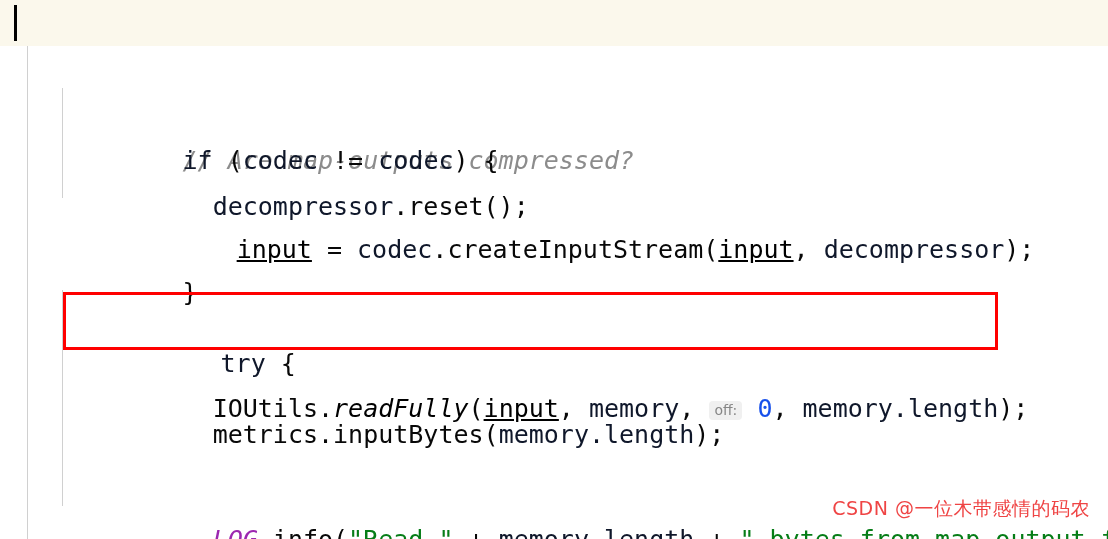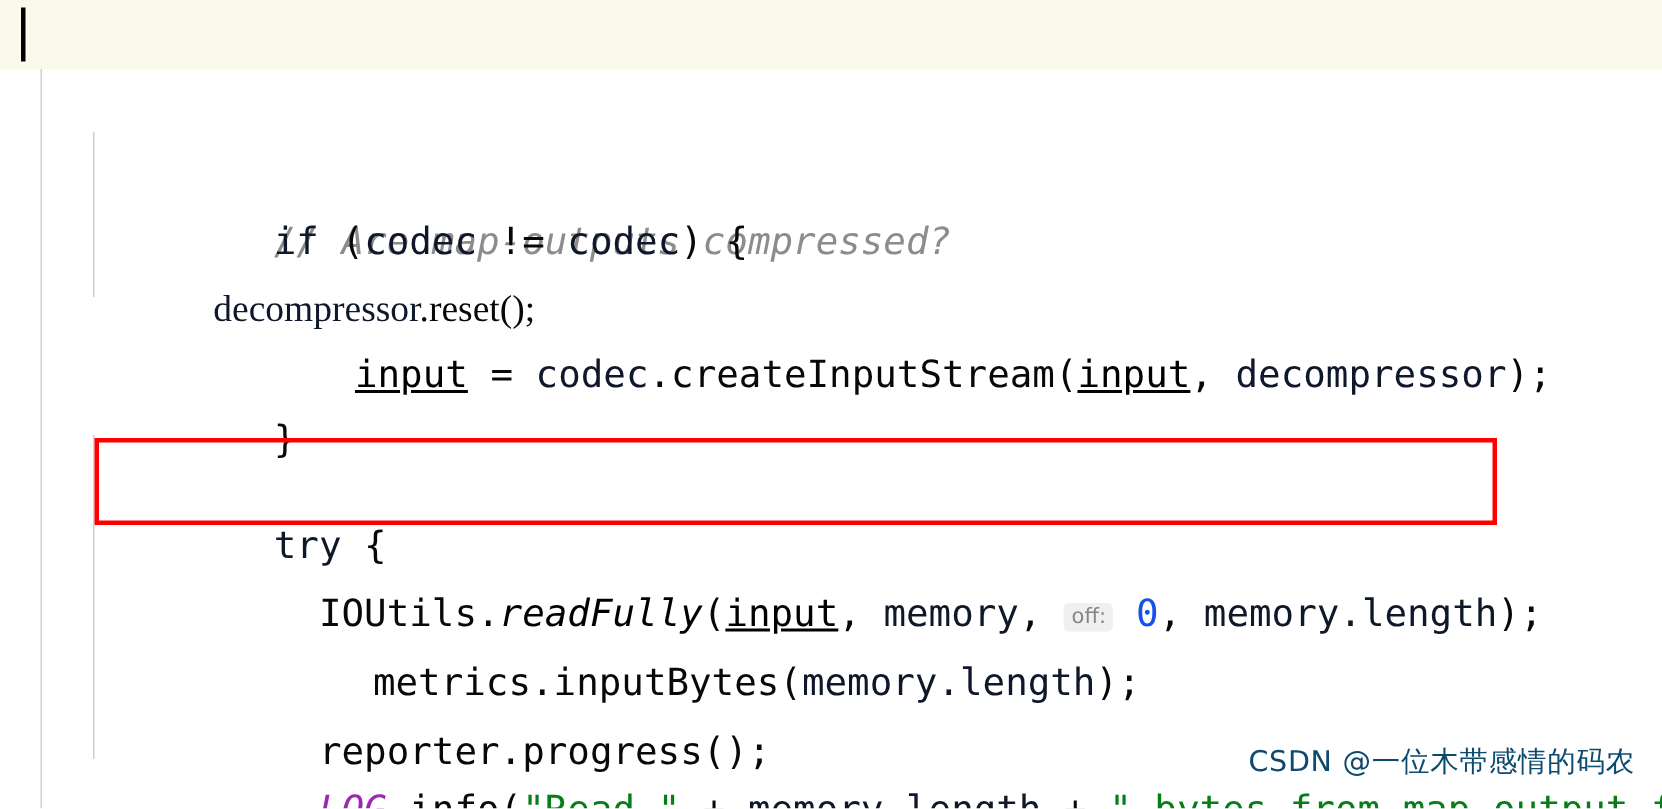--- a/index.html
+++ b/index.html
@@ -86,21 +86,21 @@
     border: 3px solid #ff0000;
     box-sizing: border-box;
     pointer-events: none;
   }
 
   
   .watermark {
     position: absolute;
     right: 18px;
     bottom: 8px;
-    color: #0c4a6e;
+    color: #ef4444;
     font-size: 19px;
     font-family: "DejaVu Sans", "Liberation Sans", sans-serif;
     white-space: nowrap;
     letter-spacing: 0.5px;
     margin-left: 19px;
   }
 </style>
 </head>
 <body>
 
@@ -117,21 +117,21 @@
     </span>
   </div>
 
   <div class="line" style="top:46px;">
     <span class="txt" style="padding-left:32px;">
       <span class="kw">if</span><span class="plain"> (</span><span class="field">codec</span><span class="plain"> != </span><span class="kw">codec</span><span class="plain">) {</span>
     </span>
   </div>
 
   <div class="line" style="top:92px;">
-    <span class="txt" style="padding-left:32px;font-family:Liberation Serif, serif;">
+    <span class="txt" style="padding-left:32px;">
       <span class="plain">  </span><span class="field">decompressor</span><span class="plain">.reset();</span>
     </span>
   </div>
 
   <div class="line" style="top:135px;margin-left:24px;">
     <span class="txt" style="padding-left:32px;">
       <span class="plain">  </span><span class="param">input</span><span class="plain"> = </span><span class="field">codec</span><span class="plain">.createInputStream(</span><span class="param">input</span><span class="plain">, </span><span class="field">decompressor</span><span class="plain">);</span>
     </span>
   </div>
 
@@ -140,43 +140,38 @@
       <span class="plain">}</span>
     </span>
   </div>
 
   <div class="line" style="top:218px;">
     <span class="txt" style="padding-left:32px;">
       <span class="plain"></span>
     </span>
   </div>
 
-  <div class="line" style="top:249px;">
+  <div class="line" style="top:249px;margin-left:38px;">
     <span class="txt" style="padding-left:32px;">
       <span class="kw">try</span><span class="plain"> {</span>
     </span>
   </div>
 
   <div class="line" style="top:294px;">
     <span class="txt" style="padding-left:32px;">
       <span class="plain">  </span><span class="plain">IOUtils</span><span class="plain">.</span><span class="static-m">readFully</span><span class="plain">(</span><span class="param">input</span><span class="plain">, </span><span class="field">memory</span><span class="plain">, </span><span class="inlay">off:</span><span class="plain"> </span><span class="num">0</span><span class="plain">, </span><span class="field">memory.length</span><span class="plain">);</span>
     </span>
   </div>
 
-  <div class="line" style="top:340px;padding-left:36px;">
+  <div class="line" style="top:320px;">
     <span class="txt" style="padding-left:32px;">
       <span class="plain">  </span><span class="plain">metrics.inputBytes(</span><span class="field">memory.length</span><span class="plain">);</span>
     </span>
   </div>
 
-  <div class="line" style="top:386px;">
-    <span class="txt" style="padding-left:32px;">
-      <span class="plain">  </span><span class="plain">reporter.progress();</span>
-    </span>
-  </div>
 
   <div class="line" style="top:425px;">
     <span class="txt" style="padding-left:32px;">
       <span class="plain">  </span><span class="staticf">LOG</span><span class="plain">.info(</span><span class="str">"Read "</span><span class="plain"> + </span><span class="field">memory.length</span><span class="plain"> + </span><span class="str">" bytes from map-output for</span>
     </span>
   </div>
 
   <div class="line" style="top:469px;">
     <span class="txt" style="padding-left:32px;">
       

